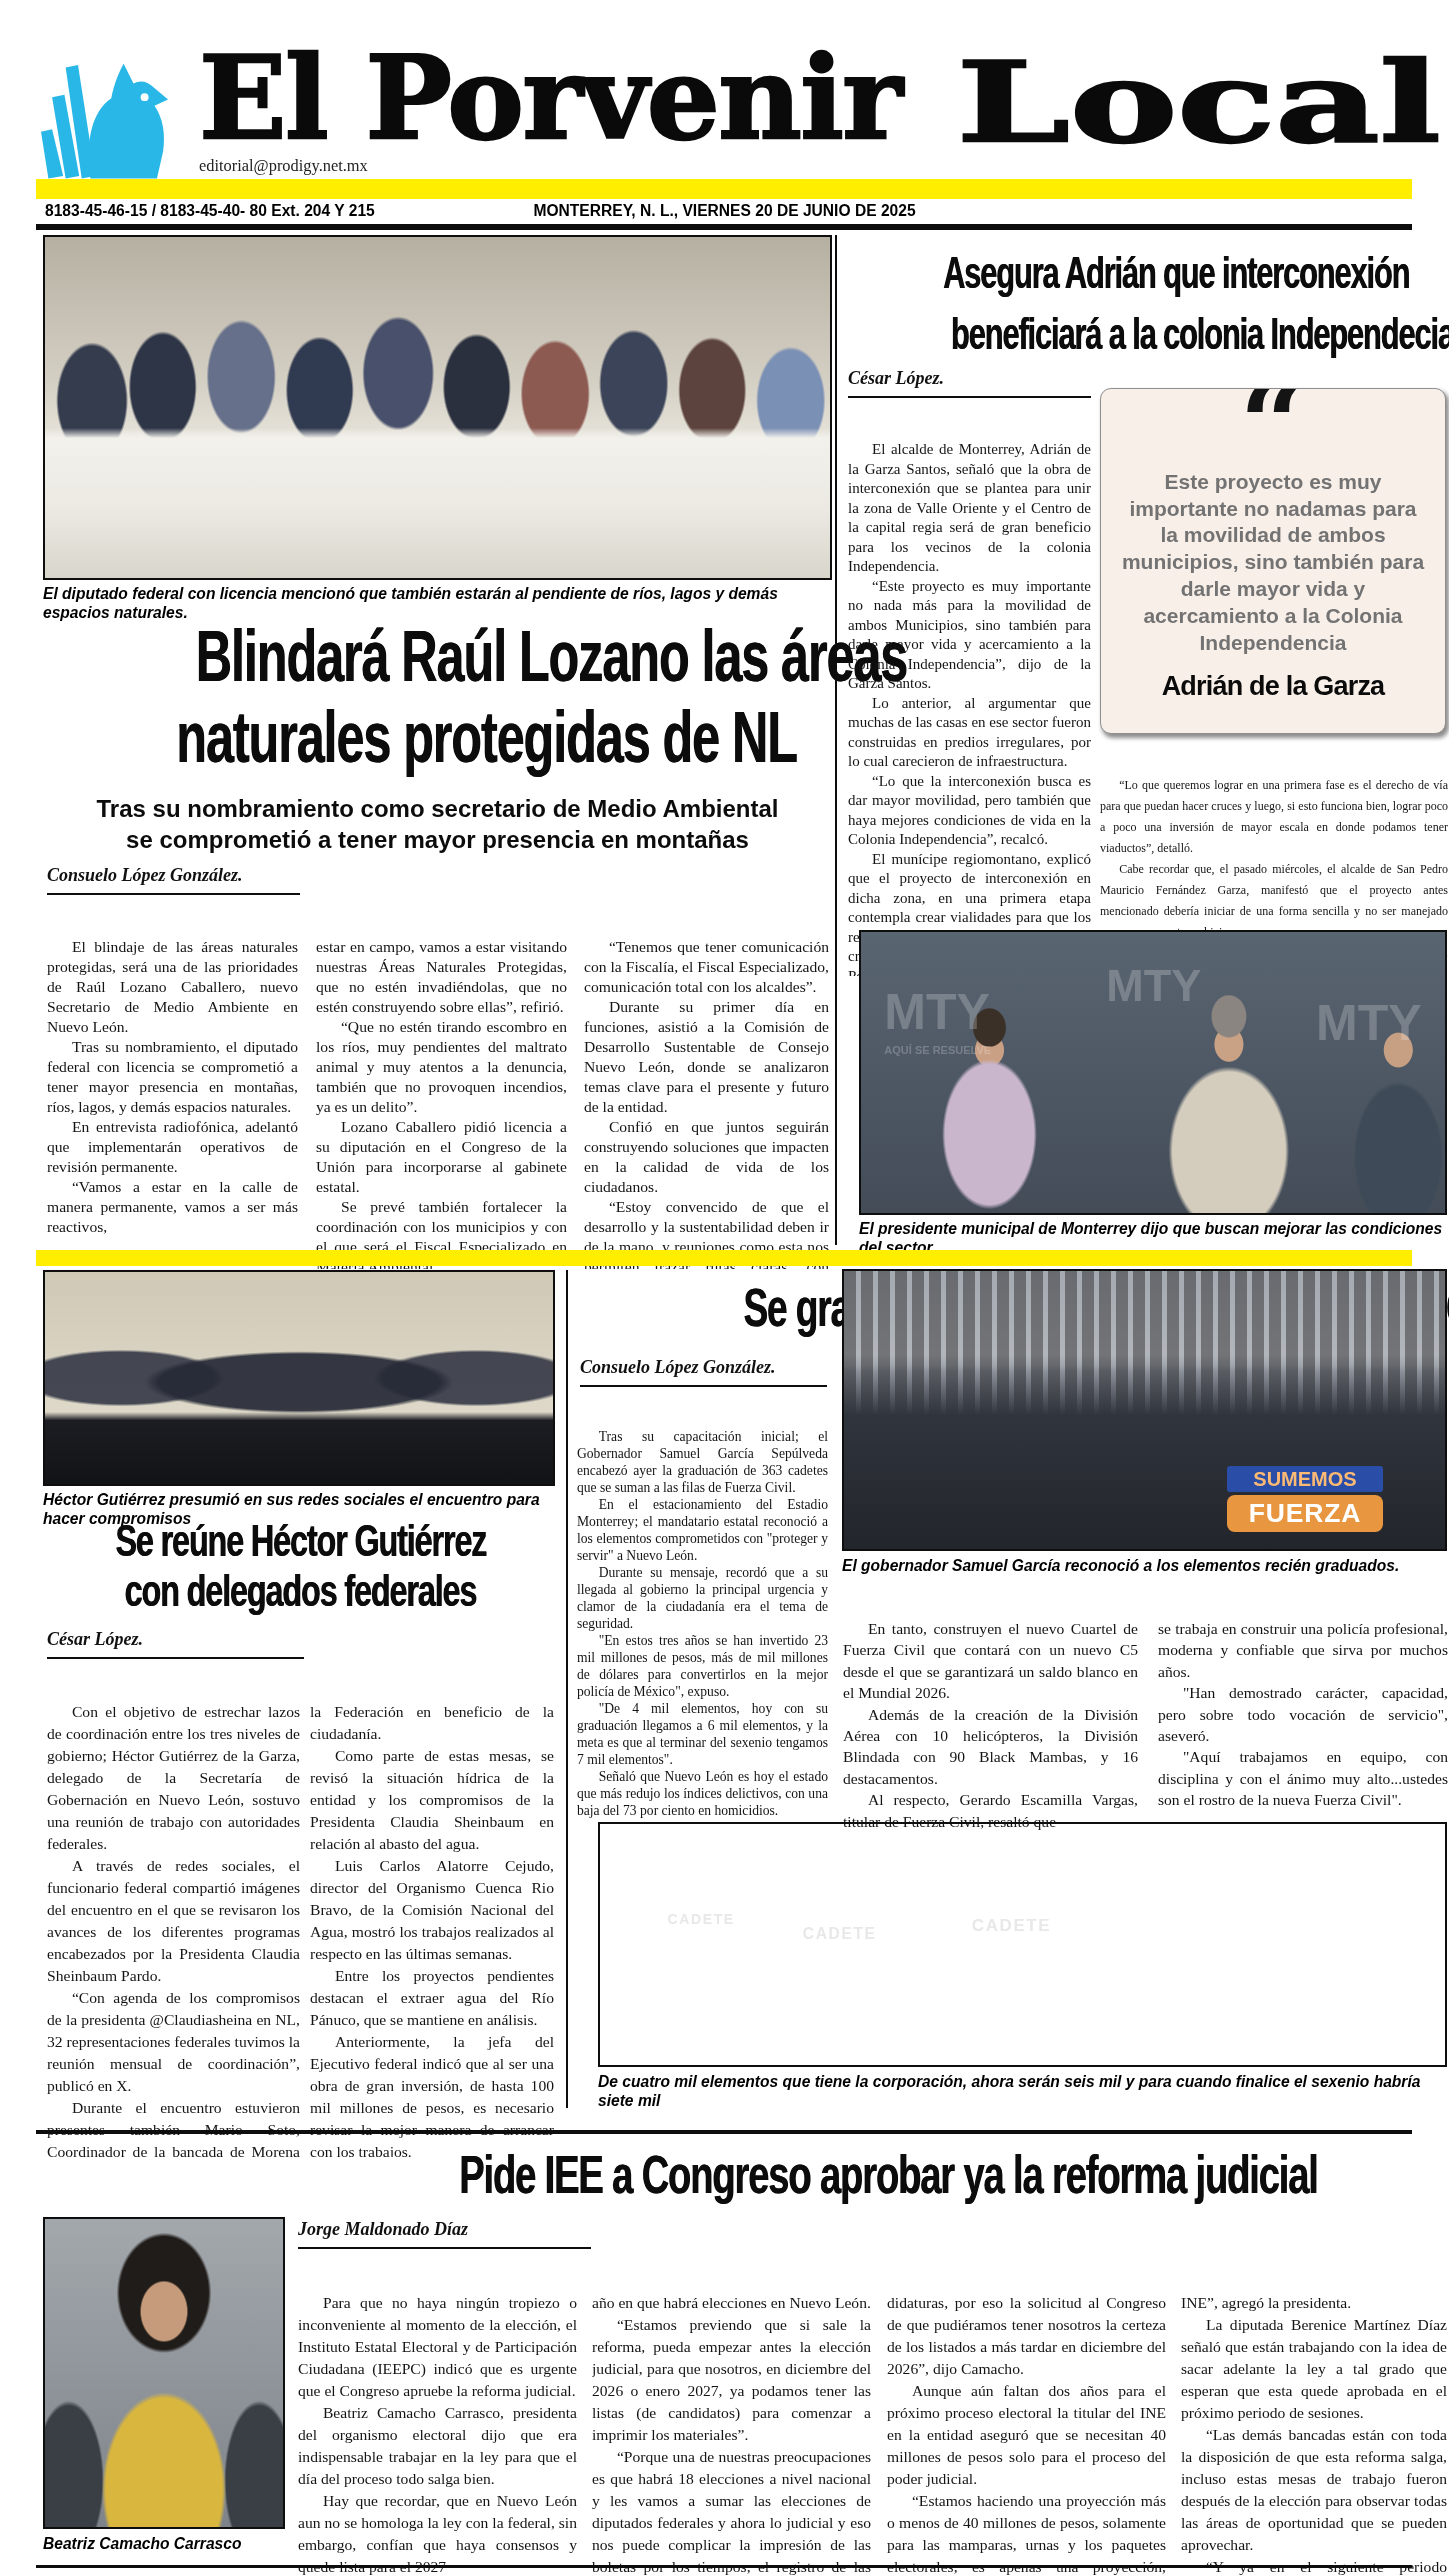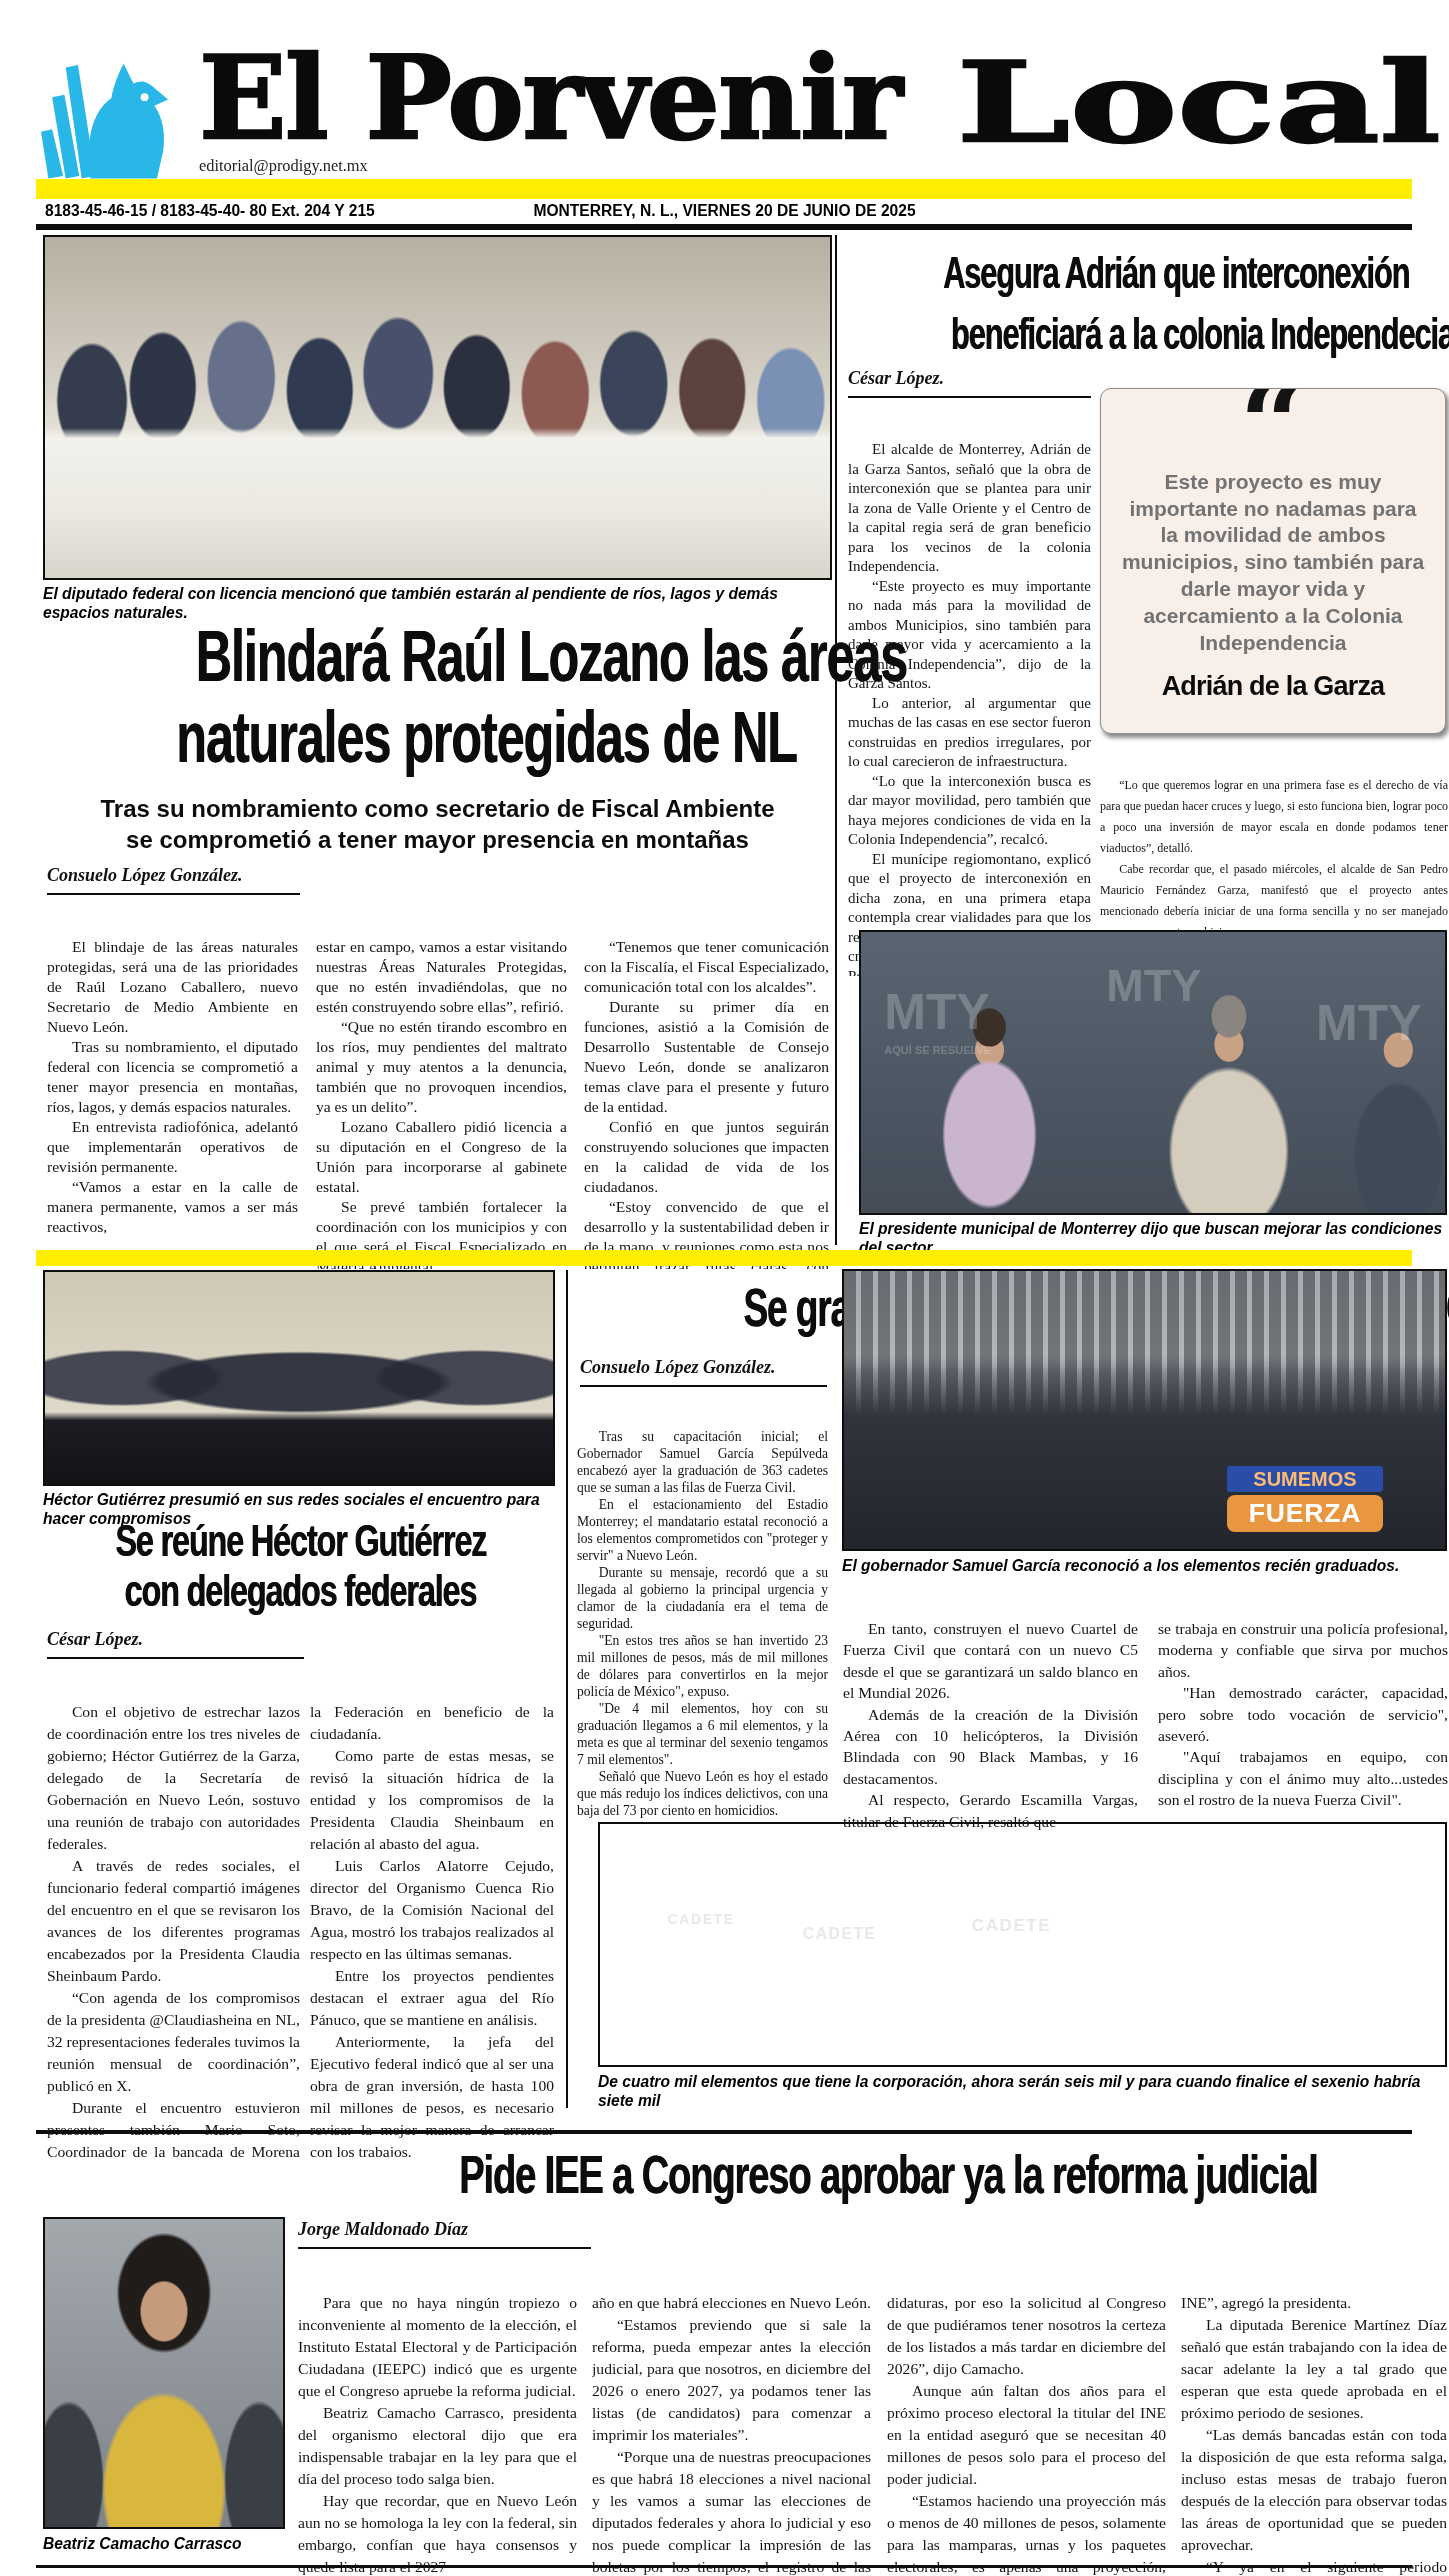--- a/index.html
+++ b/index.html
@@ -106,21 +106,21 @@
          radial-gradient(55px 86px at 85% 45%, #5d433d 0 58%, transparent 62%),
          radial-gradient(56px 87px at 95% 48%, #7b90b5 0 58%, transparent 62%),
          linear-gradient(180deg, #b6b0a2 0%, #d4cfc3 42%, #e7e4db 60%, #efeeea 100%);"></div>
   <div class="caption" style="left:43px; top:585px; width:789px;">El diputado federal con licencia mencionó que también estarán al pendiente de ríos, lagos y demás espacios naturales.</div>
 
   <div class="hl" style="left:43px; top:616px; width:789px; font-size:72px; line-height:81px;">
     <span class="cond" style="--sx:.70;">Blindará Raúl Lozano las áreas</span><br>
     <span class="cond" style="--sx:.70;">naturales protegidas de NL</span>
   </div>
   <div class="subhead" style="left:43px; top:793px; width:789px;">
-    <span>Tras su nombramiento como secretario de Fiscal Ambiente</span><br>
+    <span>Tras su nombramiento como secretario de Medio Ambiental</span><br>
     <span>se comprometió a tener mayor presencia en montañas</span>
   </div>
   <div class="byline" style="left:47px; top:865px;">Consuelo López González.</div>
   <div class="byrule" style="left:47px; top:893px; width:253px;"></div>
 
   <div class="col f20" style="left:47px;  top:905px; width:251px; height:332px;">
       <p>El blindaje de las áreas naturales protegidas, será una de las prioridades de Raúl Lozano Caballero, nuevo Secretario de Medio Ambiente en Nuevo León.</p>
       <p>Tras su nombramiento, el diputado federal con licencia se comprometió a tener mayor presencia en montañas, ríos, lagos, y demás espacios naturales.</p>
       <p>En entrevista radiofónica, adelantó que implementarán operativos de revisión permanente.</p>
       <p>“Vamos a estar en la calle de manera permanente, vamos a ser más reactivos,</p>

